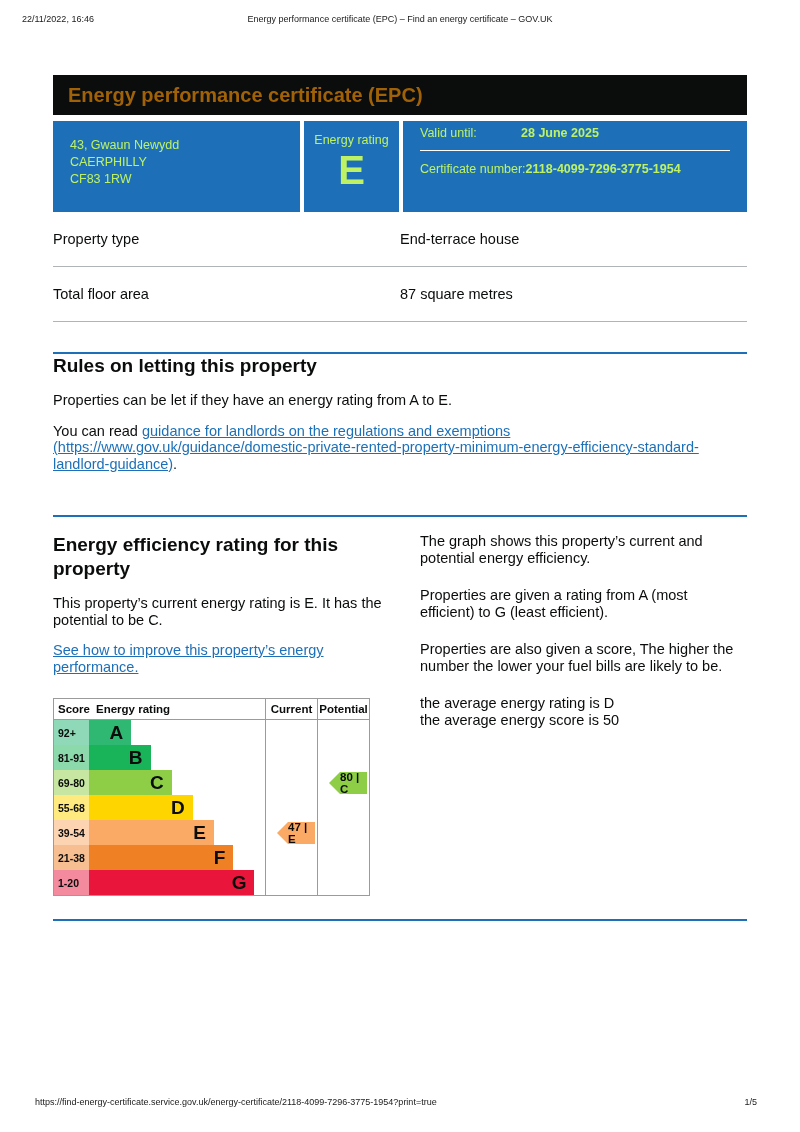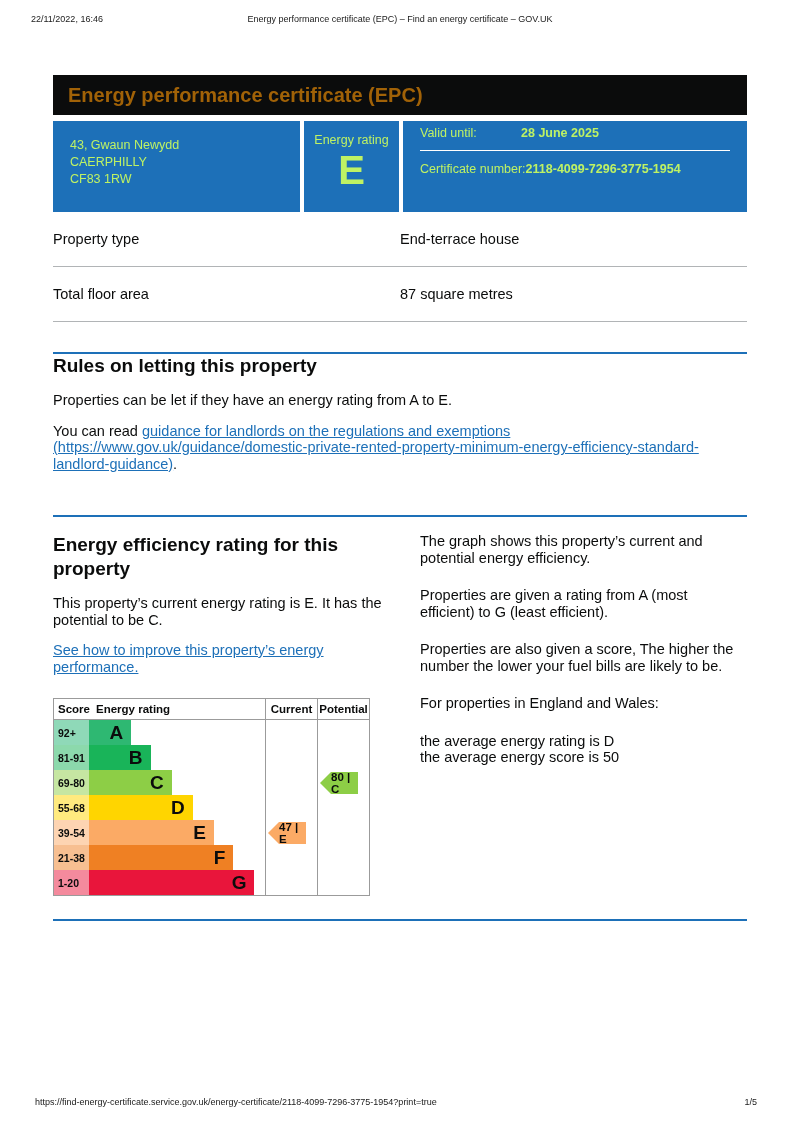--- a/index.html
+++ b/index.html
@@ -1,21 +1,21 @@
 <!DOCTYPE html>
 <html><head>
 <meta charset="utf-8">
 <style>
   * { margin:0; padding:0; box-sizing:border-box; }
   html,body { width:800px; height:1132px; background:#fff; }
   body { font-family:"Liberation Sans", sans-serif; color:#0b0c0c; position:relative; }
 
   
   .print-header { position:absolute; top:14px; left:0; width:800px; height:14px; font-size:9px; color:#1a1a1a; }
-  .print-header .ph-date { position:absolute; left:31px; top:0; }
+  .print-header .ph-date { position:absolute; left:22px; top:0; }
   .print-header .ph-title { position:absolute; left:0; right:0; top:0; text-align:center; }
   .print-footer { position:absolute; top:1097px; left:0; width:800px; font-size:9px; color:#1a1a1a; }
   .print-footer .pf-url { position:absolute; left:35px; top:0; }
   .print-footer .pf-page { position:absolute; right:43px; top:0; }
 
   .content { position:absolute; top:75px; left:53px; width:694px; }
 
   
   .epc-banner { background:#0b0c0c; color:#a16207; height:40px; line-height:40px;
                 font-size:20px; font-weight:bold; padding-left:15px; }
@@ -65,21 +65,21 @@
   .col-bar { width:176px; }
   .col-marker { width:52px; border-left:1px solid #9b9b9b; }
   .chart-header .col-score { padding-left:4px; line-height:21px; }
   .chart-header .col-bar { padding-left:7px; line-height:21px; }
   .chart-header .col-marker { text-align:center; line-height:21px; }
   .score-cell { display:flex; align-items:center; padding-left:4px; font-weight:bold; font-size:10.5px; }
   .bar-cell { position:relative; }
   .band-bar { height:100%; display:flex; align-items:center; justify-content:flex-end; padding-right:8px; }
   .band-letter { font-weight:bold; font-size:19px; color:#0b0c0c; }
   .marker-cell { display:flex; align-items:center; }
-  .epc-arrow { display:flex; height:22px; width:38px; margin-left:2px; }
+  .epc-arrow { display:flex; height:22px; width:38px; margin-left:11px; }
   .arrow-head { width:0; height:0; border-top:11px solid transparent; border-bottom:11px solid transparent; }
   .arrow-body { flex:1; display:flex; align-items:center; justify-content:center;
                 font-weight:bold; font-size:11.5px; color:#0b0c0c; }
 </style>
 </head>
 <body>
 
 <div class="print-header">
   <span class="ph-date">22/11/2022, 16:46</span>
   <span class="ph-title">Energy performance certificate (EPC) – Find an energy certificate – GOV.UK</span>
@@ -228,21 +228,20 @@
               <div class="col-marker marker-cell"></div>
             </div>
           </div>
       </div>
     </div>
 
     <div class="rating-right">
       <p class="body-text">The graph shows this property’s current and potential energy efficiency.</p>
       <p class="body-text">Properties are given a rating from A (most efficient) to G (least efficient).</p>
       <p class="body-text">Properties are also given a score, The higher the number the lower your fuel bills are likely to be.</p>
-      <p class="body-text">For properties in England and Wales:</p>
       <p class="body-text avg-lines">
         <span>the average energy rating is D</span><br>
         <span>the average energy score is 50</span>
       </p>
     </div>
   </div>
 
   <hr class="blue-rule rule-3">
 
 </div>

